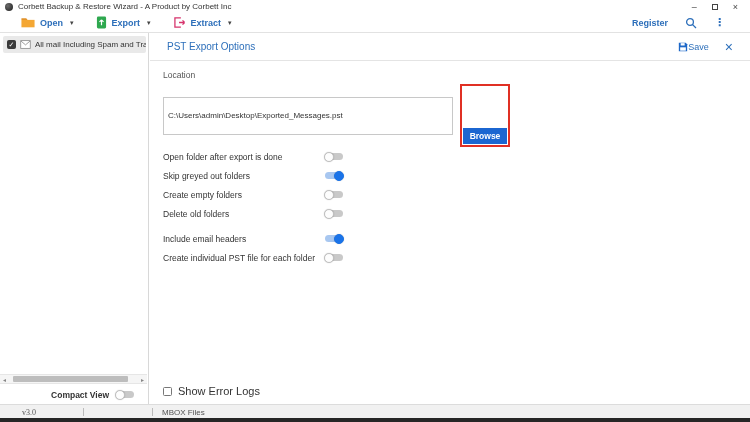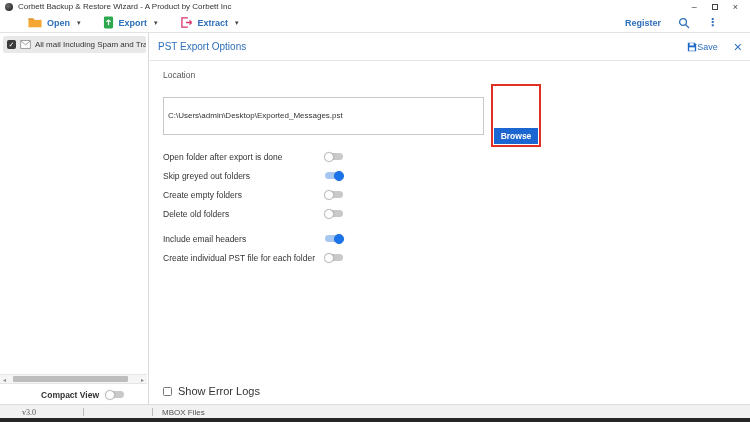--- a/index.html
+++ b/index.html
@@ -12,21 +12,21 @@
     display:flex; align-items:center; padding:0 5px; gap:5px; background:#fff; }
   .app-icon { width:8px; height:8px; border-radius:50%;
     background:radial-gradient(circle at 35% 35%, #6b6b6b, #1d1d1d); flex:0 0 auto; }
   .title-text { font-size:8px; color:#333; white-space:nowrap; }
   .win-controls { margin-left:auto; display:flex; align-items:center; gap:15px; padding-right:7px; }
   .win-btn { font-size:9px; color:#444; line-height:10px; cursor:default; }
   .restore-box { display:inline-block; width:6px; height:6px; border:1px solid #444; }
 
   
   .toolbar { position:absolute; top:13px; left:0; right:0; height:20px;
-    display:flex; align-items:center; padding:0 28px; background:#fff;
+    display:flex; align-items:center; padding:0 21px; background:#fff;
     border-bottom:1px solid #e2e2e2; }
   .tool-group { display:flex; align-items:center; gap:5px; cursor:pointer; }
   .tool-group + .tool-group { margin-left:22px; }
   .tool-label { font-size:9px; font-weight:bold; color:#2d6fba; }
   .caret { font-size:7px; color:#444; margin-left:2px; }
   .toolbar-right { margin-left:auto; display:flex; align-items:center; gap:17px; padding-right:4px; }
   .register { font-size:9px; font-weight:bold; color:#2d6fba; cursor:pointer; }
   .kebab { font-size:11px; color:#2d6fba; font-weight:bold; cursor:pointer; }
 
   
@@ -44,47 +44,47 @@
 
   .hscrollbar { position:absolute; left:0; right:1px; bottom:20px; height:10px;
     background:#f5f5f5; border-top:1px solid #e6e6e6; border-bottom:1px solid #e6e6e6;
     display:flex; align-items:center; }
   .scroll-arrow { width:9px; font-size:6px; color:#888; text-align:center; cursor:pointer; }
   .scroll-track { position:relative; flex:1; height:100%; }
   .scroll-thumb { position:absolute; left:3%; top:1px; bottom:1px; width:89%;
     background:#bdbdbd; border-radius:1px; cursor:grab; }
 
   .compact-row { position:absolute; left:0; right:1px; bottom:2px; height:15px;
-    display:flex; align-items:center; justify-content:flex-end; gap:6px; padding-right:22px; }
+    display:flex; align-items:center; justify-content:flex-end; gap:6px; padding-right:12px; }
   .compact-label { font-size:8.5px; font-weight:bold; color:#333; }
 
   
   .toggle { position:relative; width:20px; height:10px; flex:0 0 auto; cursor:pointer; }
   .toggle .track { position:absolute; left:1px; right:1px; top:1.5px; height:7px;
     border-radius:3.5px; background:#c9c9c9; }
   .toggle .knob { position:absolute; top:0; left:0; width:10px; height:10px;
     border-radius:50%; background:#fdfdfd; border:1px solid #c0c0c0;
     box-shadow:0 0 1px rgba(0,0,0,.25); }
   .toggle[data-state="on"] .track { background:#a8c7f0; }
   .toggle[data-state="on"] .knob { left:auto; right:0; background:#1a73e8; border-color:#1a73e8; }
 
   
   .main { position:absolute; top:33px; left:150px; right:0; bottom:18px; background:#fff; }
-  .panel-header { height:28px; display:flex; align-items:center; padding:0 8px;
+  .panel-header { height:28px; display:flex; align-items:center; padding:0 17px;
     border-bottom:1px solid #e4e4e4; }
   .panel-title { font-size:10px; color:#2d6fba; }
   .panel-actions { margin-left:auto; display:flex; align-items:center; gap:16px; }
   .save-btn { display:flex; align-items:center; gap:0; cursor:pointer; }
   .save-label { font-size:9px; color:#2d6fba; }
   .panel-close { font-size:14px; line-height:14px; color:#2d6fba; cursor:pointer; }
 
   .form { position:relative; padding:9px 13px 0 13px; height:calc(100% - 28px); }
   .loc-label { font-size:8.5px; color:#555; margin-bottom:4px; }
   .loc-row { display:flex; align-items:center; gap:7px; }
-  .loc-input { width:321px; height:15px; border:1px solid #c8c8c8; background:#fff;
+  .loc-input { width:290px; height:15px; border:1px solid #c8c8c8; background:#fff;
     font-family:inherit; font-size:8px; color:#333; padding:18px 4px; }
   .annotation { border:2px solid #e03024; padding:1px; flex:0 0 auto; }
   .browse-btn { display:block; width:44px; height:16px; background:#1b66d1; color:#fff;
     border:none; font-family:inherit; font-size:8.5px; font-weight:bold; cursor:pointer;margin-top:41px; }
 
   .toggles { }
   .toggle-row { position:relative; height:19px; display:flex; align-items:center; }
   .toggle-row .toggle { position:absolute; left:161px; }
   .toggle-row.gap-above { margin-top:6px; }
   .toggle-label { font-size:8.5px; color:#333; }

